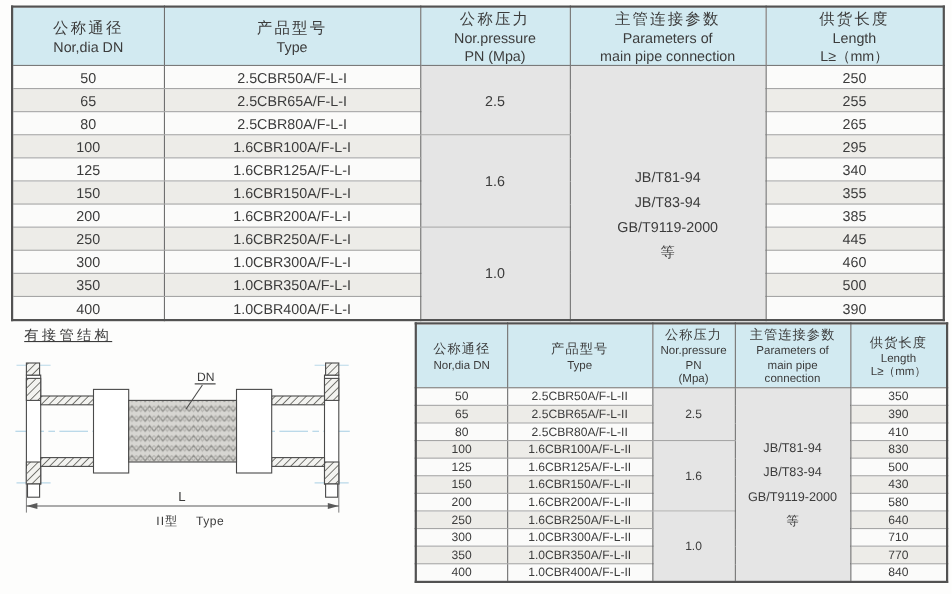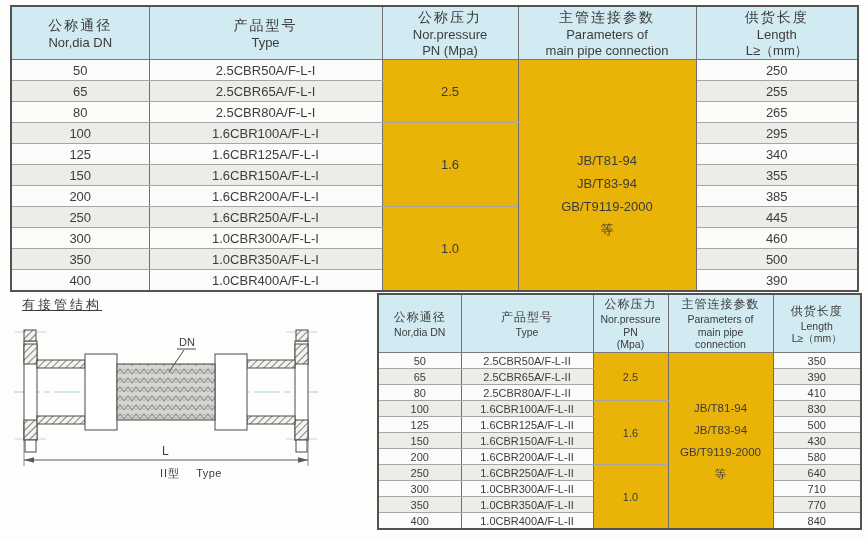--- a/index.html
+++ b/index.html
@@ -10,39 +10,39 @@
   table{border-collapse:collapse;table-layout:fixed;background:#fbfbfa;}
   #top-table{position:absolute;left:10px;top:5px;width:847px;border:2px solid #525252;}
   #bottom-table{position:absolute;left:377px;top:293px;width:483px;border:2px solid #525252;}
   td,th{padding:0;text-align:center;vertical-align:middle;overflow:hidden;
         border:1px solid #8a8a8a;
         border-left-color:#6f6f6f;border-right-color:#6f6f6f;
         border-top-color:#a6a6a6;border-bottom-color:#a6a6a6;}
   th{background:#d2eaf1;font-weight:normal;border-bottom-color:#7a7a7a;}
   tbody td{background:#fbfbfa;}
   tbody tr:nth-child(even) td:not(.merged){background:#edece8;}
-  td.merged{background:#eab308;}
+  td.merged{background:#e5e5e5;}
 
   #top-table th{height:41px;}
   #top-table .zh{font-size:14px;line-height:20px;letter-spacing:2px;}
   #top-table .en{font-size:13px;line-height:16px;}
   #top-table td{height:20px;font-size:13px;}
   #top-table .c-conn{padding-top:40px;}
   #top-table .conn-line{line-height:23px;font-size:13px;}
 
   #bottom-table th{height:57px;}
   #bottom-table .zh{font-size:12px;line-height:17px;letter-spacing:1px;}
   #bottom-table .en{font-size:10.5px;line-height:12.5px;}
   #bottom-table td{height:15px;font-size:11px;}
   #bottom-table .conn-line{line-height:22px;font-size:11.5px;}
 
   
   .drawing-caption{position:absolute;left:22px;top:296px;font-size:13px;letter-spacing:3px;text-decoration:underline;}
   .hose-svg{position:absolute;left:12px;top:322px;}
-  .type-label{position:absolute;left:142px;top:466px;font-size:11px;letter-spacing:1px;margin-left:18px;}
+  .type-label{position:absolute;left:142px;top:466px;font-size:11px;letter-spacing:1px;}
   .type-label .en-part{margin-left:16px;letter-spacing:0.5px;}
 </style>
 </head>
 <body>
 
 <div class="stage">
 
   <table id="top-table">
     <colgroup>
       <col style="width:138px">

